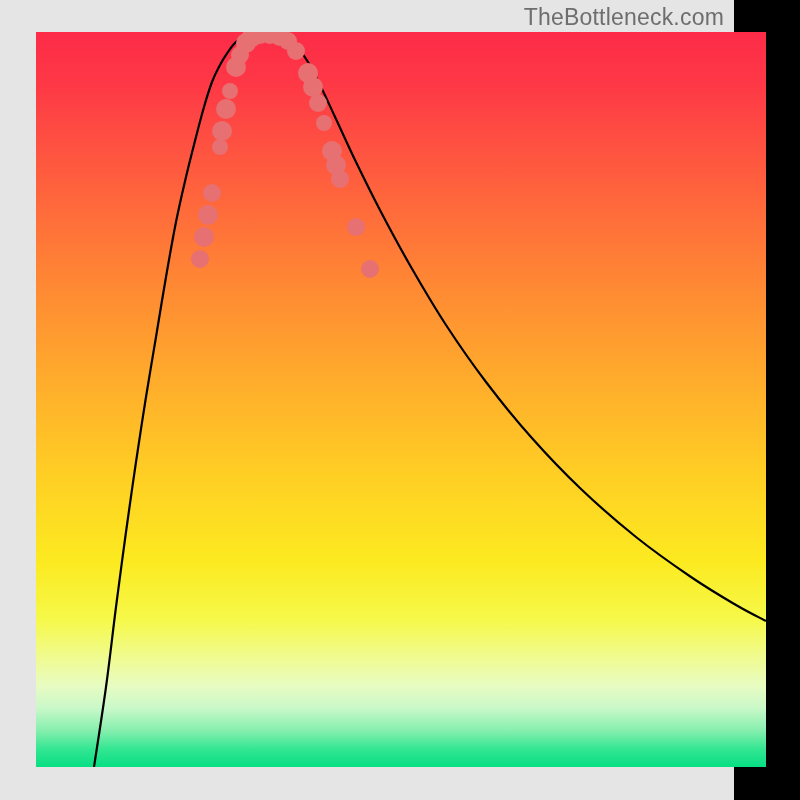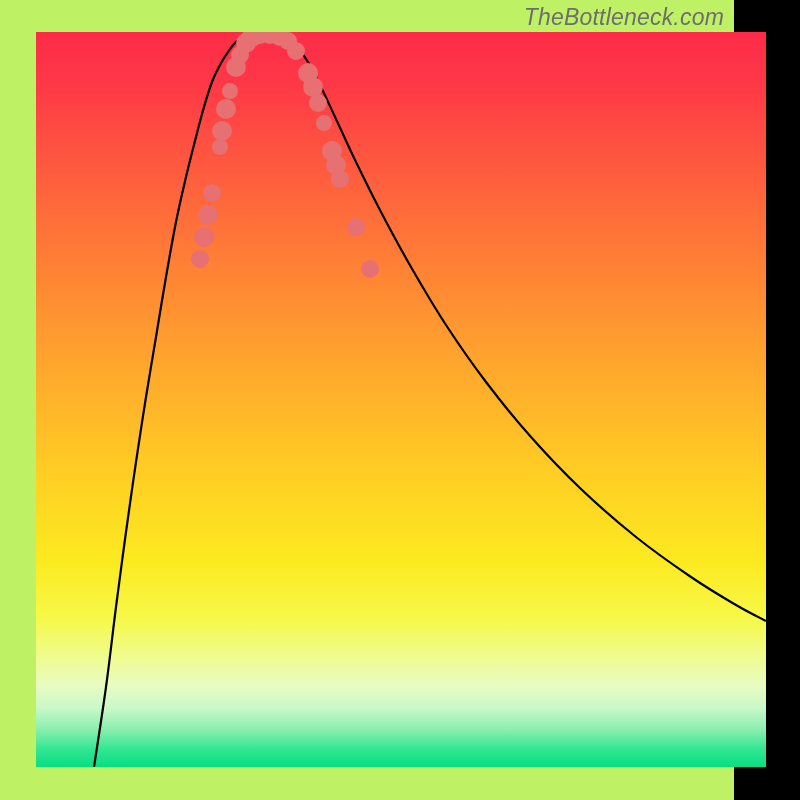--- a/index.html
+++ b/index.html
@@ -8,22 +8,21 @@
     width: 800px;
     height: 800px;
     background: #000;
     overflow: hidden;
     font-family: Arial, Helvetica, sans-serif;
   }
   .frame {
     position: absolute;
     left: 0; top: 0;
     width: 734px; height: 800px;
-    background: #bef264;
-    font-style: italic;
+    background: #e5e5e5;
   }
   .watermark {
     position: absolute;
     top: 4px;
     right: 10px;
     color: #6e6e6e;
     font-size: 23px;
     font-weight: 400;
     letter-spacing: 0.2px;
     z-index: 50;

